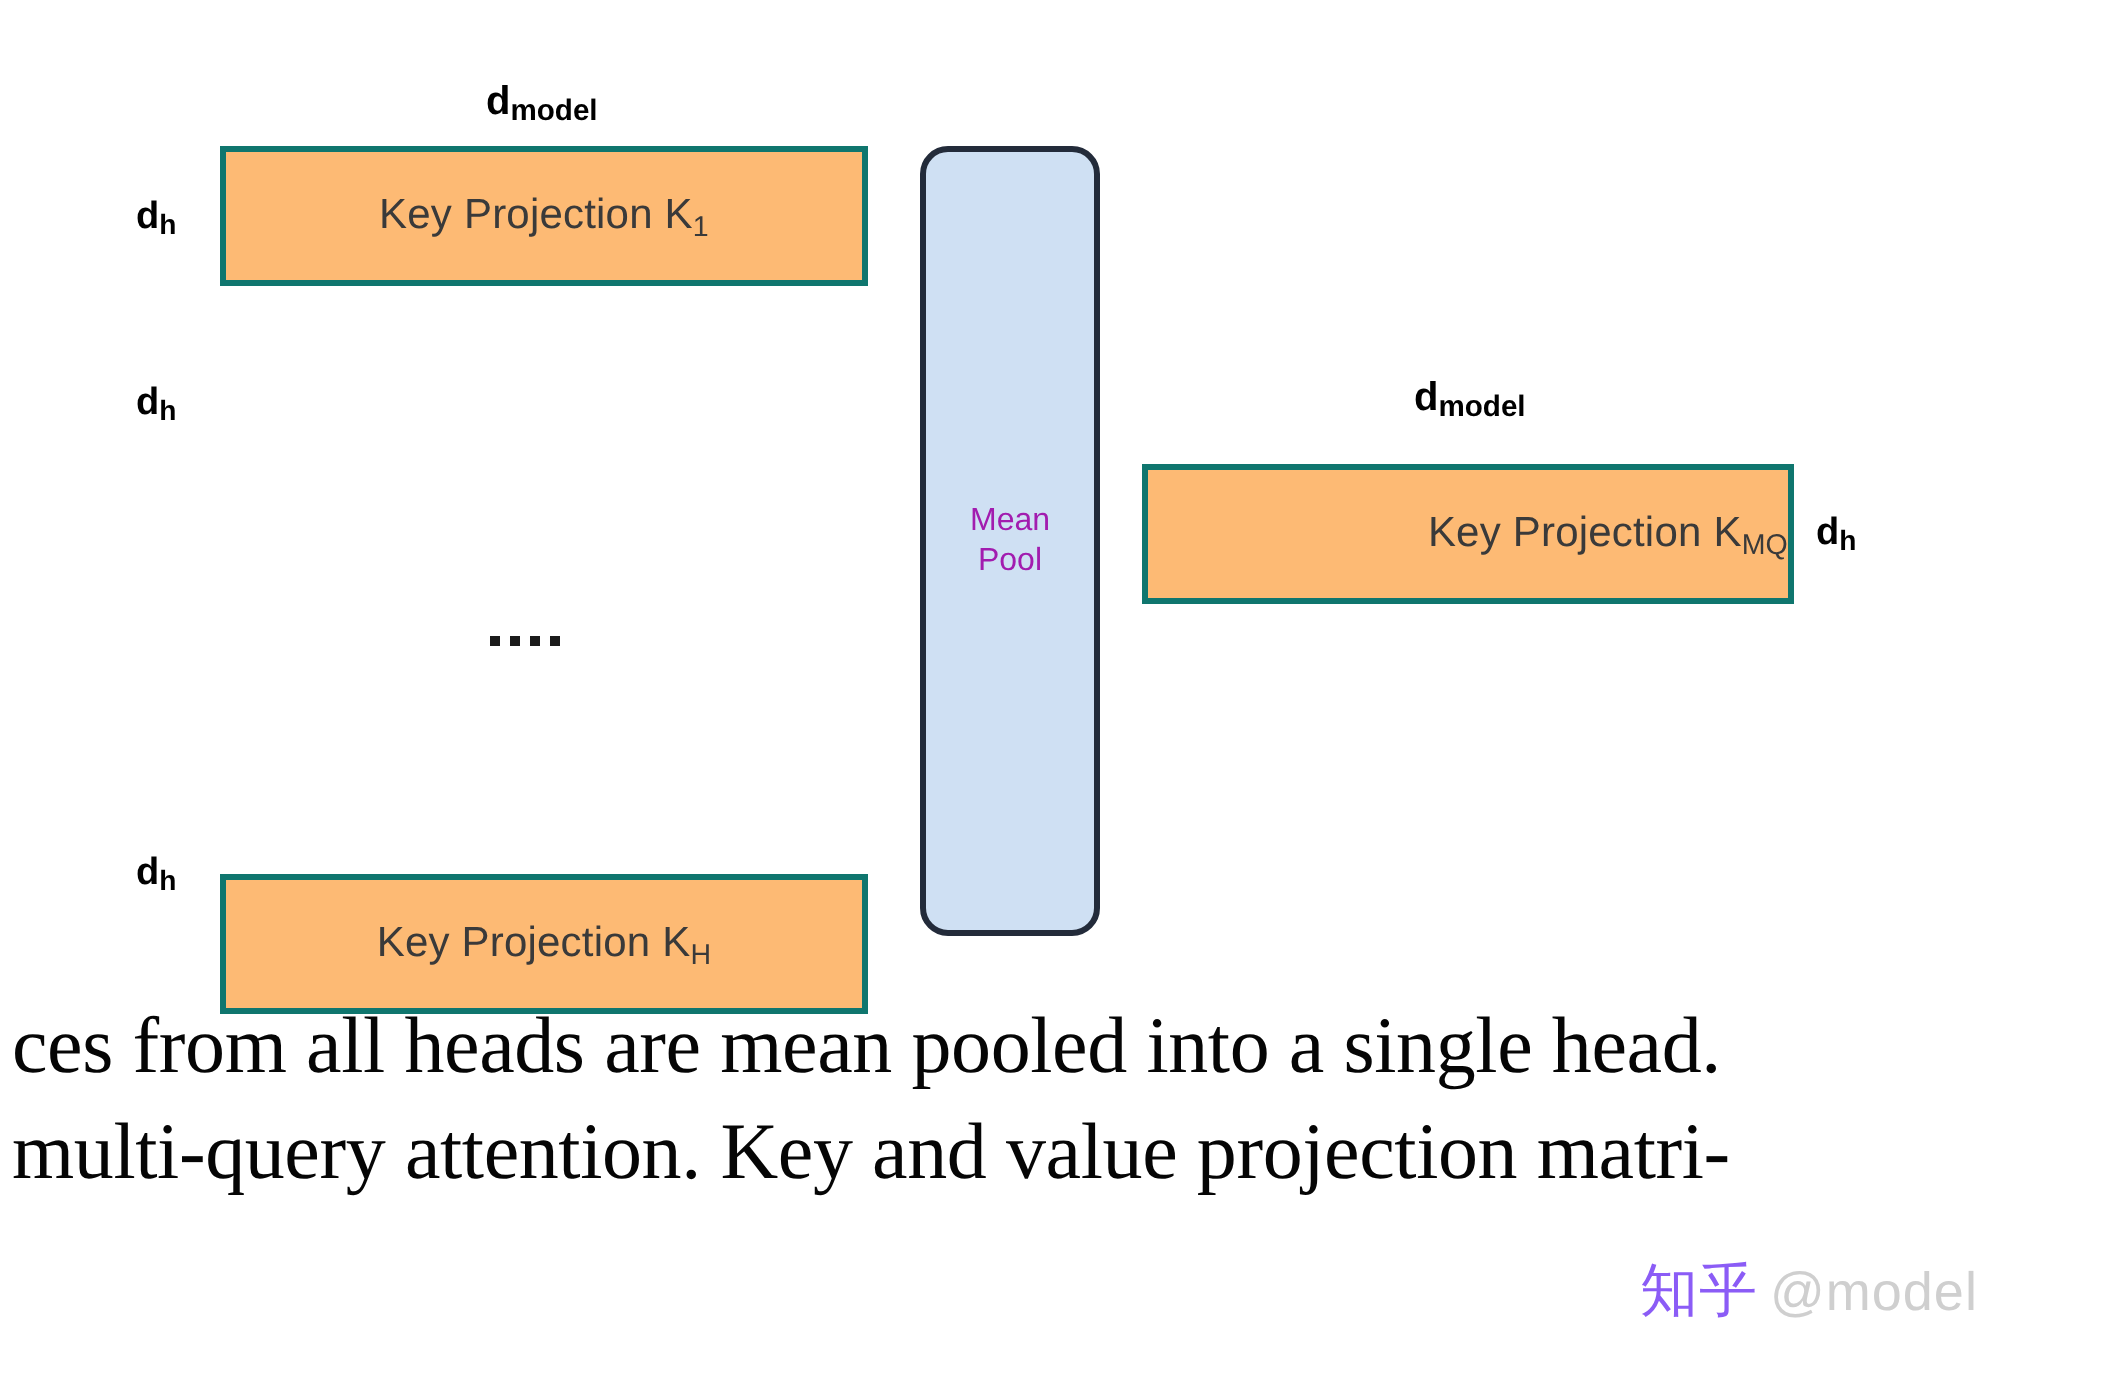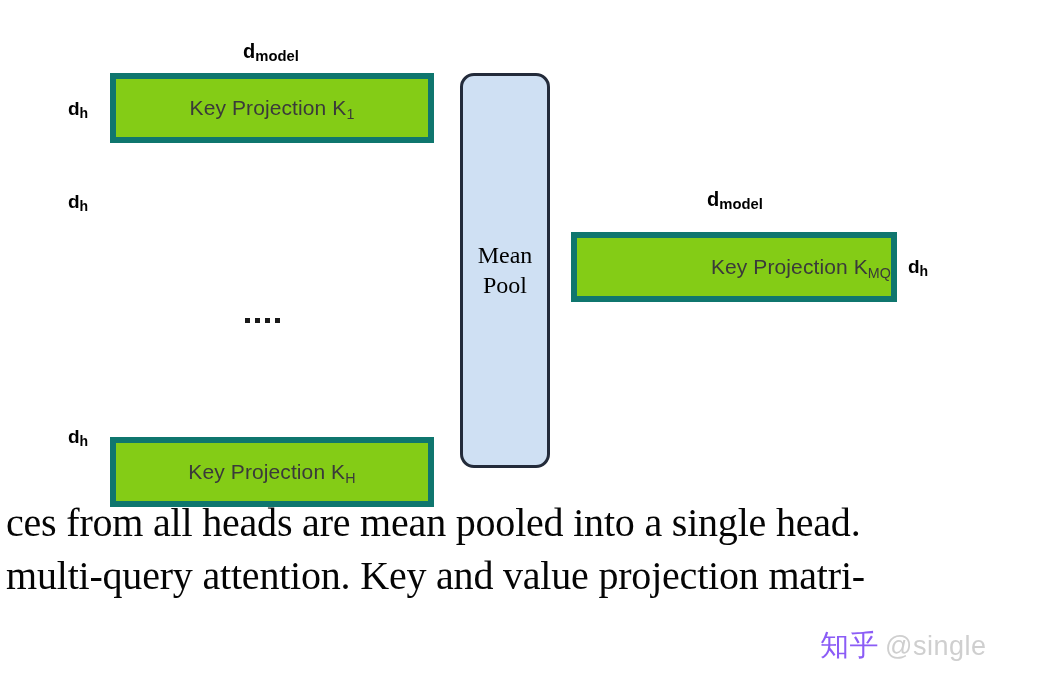--- a/index.html
+++ b/index.html
@@ -19,22 +19,22 @@
   
   #diagram {
     position: absolute;
     left: 0; top: 16px;
     width: 879px;
     height: 480px;
   }
 
   .proj-box {
     position: absolute;
-    background: #84cc16;
-    border: 6px solid #0f766e;
+    background: #fdba74;
+    border: 3px solid #0f766e;
     box-sizing: border-box;
     display: flex;
     align-items: center;
     justify-content: center;
   }
   .proj-label {
     font-family: "Liberation Sans", sans-serif;
     font-size: 21px;
     color: #3a3a3a;
     letter-spacing: .1px;
@@ -86,23 +86,23 @@
     background: #cfe0f3;
     border: 3px solid #232b3a;
     border-radius: 14px;
     box-sizing: border-box;
     display: flex;
     flex-direction: column;
     align-items: center;
     justify-content: center;
   }
   #mean-pool span {
-    font-family: Liberation Serif, serif;
-    font-size: 24px;
-    color: #000000;
+    font-family: Liberation Sans, sans-serif;
+    font-size: 16px;
+    color: #a21caf;
     line-height: 1.22;
     display: block;
     text-align: center;
   }
 
   
   #caption {
     position: absolute;
     left: 6px;
     top: 496px;
@@ -194,14 +194,14 @@
 
 </div>
 
 <div id="caption">
   <span class="cap-line">ces from all heads are mean pooled into a single head.</span>
   <span class="cap-line">multi-query attention. Key and value projection matri-</span>
 </div>
 
 <div id="watermark">
   <span class="wm-logo">知乎</span>
-  <span>@single</span>
+  <span>@model</span>
 </div>
 
 </body></html>

